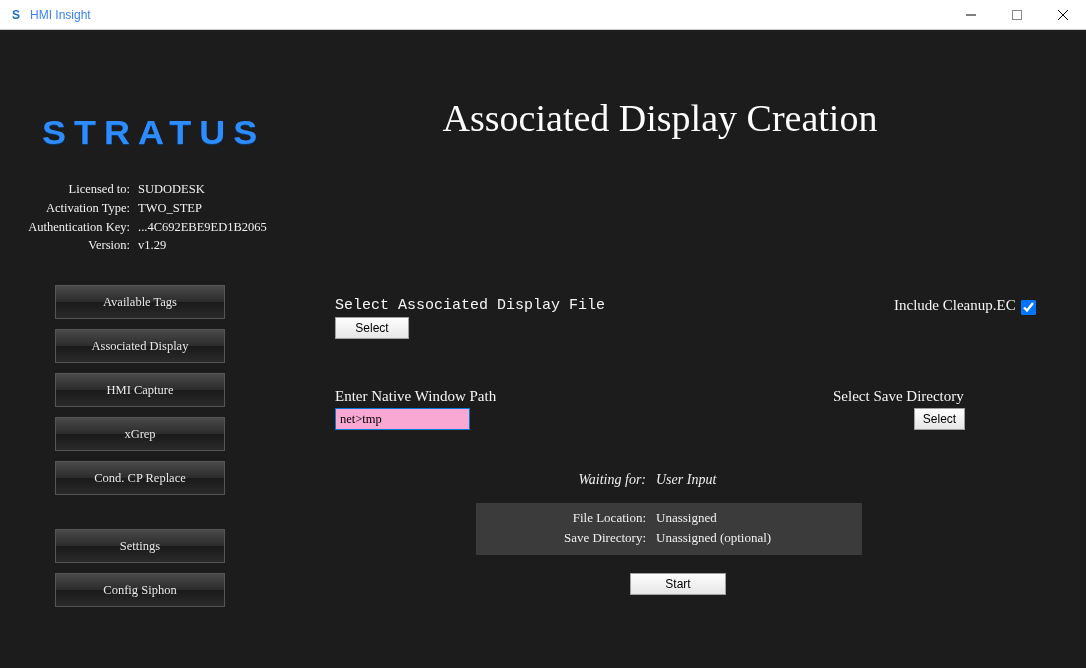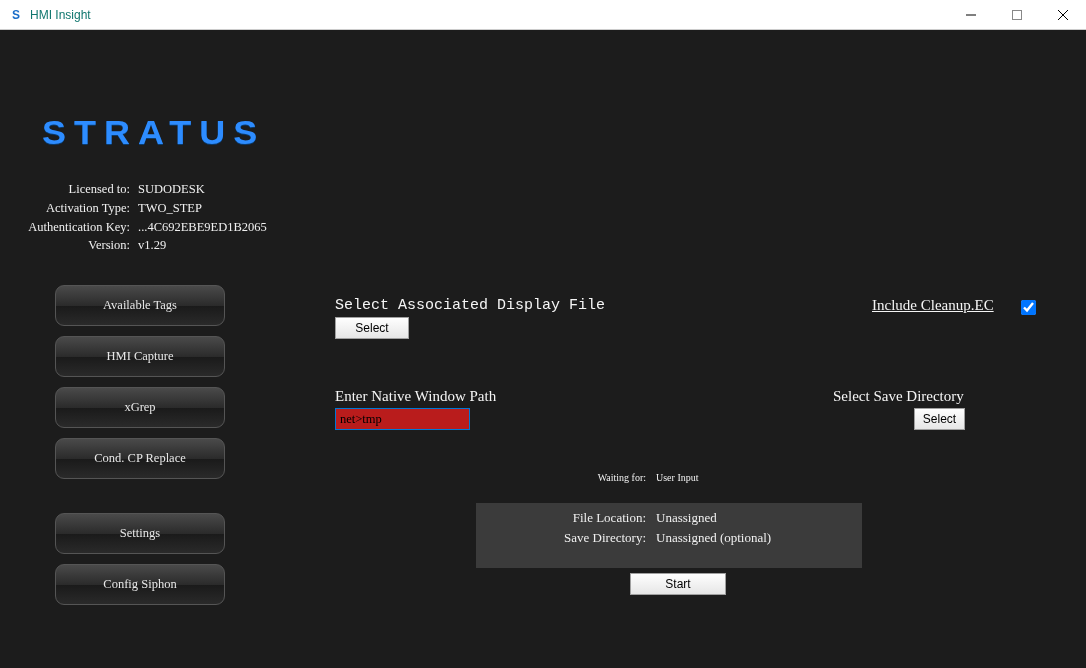--- a/index.html
+++ b/index.html
@@ -18,21 +18,21 @@
     align-items: center;
     border-bottom: 1px solid #ccc;
     position: relative;
   }
   .titlebar .app-icon {
     width: 16px; height: 16px; margin-left: 8px;
     display: flex; align-items: center; justify-content: center;
     color: #1b6ec9; font-weight: bold; font-size: 12px;
   }
   .titlebar .title-text {
-    margin-left: 6px; font-size: 12px; color: #0f766e;
+    margin-left: 6px; font-size: 12px; color: #3b82f6;
   }
   .win-controls {
     position: absolute; right: 0; top: 0; height: 30px;
     display: flex;
   }
   .win-btn {
     width: 46px; height: 30px; display: flex; align-items: center; justify-content: center;
     font-size: 12px; font-family: "Segoe UI Symbol", sans-serif;
   }
   .win-btn.max { color: #888; }
@@ -67,25 +67,25 @@
   .license-row { display: flex; line-height: 1.5; }
   .license-label { width: 110px; text-align: right; padding-right: 8px; font-family: Georgia, serif; }
   .license-val { text-align: left; font-family: Georgia, serif; }
   
   .sidebar {
     position: absolute;
     left: 55px; top: 255px;
     width: 170px;
   }
   .nav-btn {
-    width: 170px; height: 41px;
+    width: 170px; height: 34px;
     margin-bottom: 10px;
     background: linear-gradient(to bottom, #4a4a4a 0%, #2b2b2b 50%, #1a1a1a 51%, #2a2a2a 100%);
     border: 1px solid #555;
-    border-radius: 9px;
+    border-radius: 0;
     color: #e8e8e8;
     font-size: 12.5px;
     font-family: Georgia, serif;
     display: flex; align-items: center; justify-content: center;
     cursor: pointer;
   }
   .nav-btn.settings-btn { margin-top: 34px; }
   
   .page-title {
     position: absolute;
@@ -98,34 +98,34 @@
     color: #fff;
   }
   
   .section-label {
     position: absolute;
     font-family: Georgia, serif;
     font-size: 15px;
     color: #f5f5f5;
   }
   .lbl-select-file { left: 335px; top: 267px; font-family: Liberation Mono, monospace; }
-  .lbl-include { left: 872px; top: 267px; text-decoration: underline; }
+  .lbl-include { left: 894px; top: 267px; }
   .chk-include {
     position: absolute; left: 1021px; top: 270px;
     width: 15px; height: 15px;
   }
   .btn-select-file {
     position: absolute; left: 335px; top: 287px;
   }
   .lbl-native { left: 335px; top: 358px; }
   .input-native {
     position: absolute; left: 335px; top: 378px;
     width: 135px; height: 22px;
     border: 1px solid #0078d7;
-    background: #b91c1c; color: #000;
+    background: #f9a8d4; color: #000;
     font-size: 12.5px; padding: 1px 4px;
     font-family: Georgia, serif;
   }
   .lbl-save-dir { left: 833px; top: 358px; }
   .btn-select-save {
     position: absolute; left: 914px; top: 378px;
   }
   .small-btn {
     width: 74px; height: 22px;
     background: linear-gradient(to bottom, #fefefe, #e6e6e6);
@@ -135,28 +135,29 @@
     cursor: pointer;
   }
   .small-btn.narrow { width: 51px; }
   .small-btn.start { width: 96px; }
   
   .waiting-row {
     position: absolute; left: 476px; top: 442px;
     width: 386px;
     display: flex;
     font-family: Georgia, serif;
-    font-size: 10px;
+    font-size: 14px;
+    font-style: italic;
   }
   .waiting-row .k { width: 180px; text-align: right; padding-right: 10px; }
   .status-box {
     position: absolute; left: 476px; top: 473px;
     width: 386px;
     background: #3b3b3b;
-    padding: 5px 0 21px 0;
+    padding: 5px 0 8px 0;
     font-family: Georgia, serif;
     font-size: 13px;
   }
   .status-box .row { display: flex; line-height: 1.5; }
   .status-box .k { width: 180px; text-align: right; padding-right: 10px; }
   .btn-start {
     position: absolute; left: 630px; top: 543px;
   }
 </style>
 </head>
@@ -203,27 +204,29 @@
       <div class="license-val">...4C692EBE9ED1B2065</div>
     </div>
     <div class="license-row">
       <div class="license-label">Version:</div>
       <div class="license-val">v1.29</div>
     </div>
   </div>
 
   <div class="sidebar">
     <div class="nav-btn">Available Tags</div>
+    <div class="nav-btn">Associated Display</div>
     <div class="nav-btn">HMI Capture</div>
     <div class="nav-btn">xGrep</div>
     <div class="nav-btn">Cond. CP Replace</div>
     <div class="nav-btn settings-btn">Settings</div>
     <div class="nav-btn">Config Siphon</div>
   </div>
 
+  <div class="page-title">Associated Display Creation</div>
 
   <div class="section-label lbl-select-file">Select Associated Display File</div>
   <button class="small-btn btn-select-file">Select</button>
 
   <div class="section-label lbl-include">Include Cleanup.EC</div>
   <input type="checkbox" class="chk-include" checked="" style="">
 
   <div class="section-label lbl-native">Enter Native Window Path</div>
   <input type="text" class="input-native" value="net&gt;tmp" style="">
 

